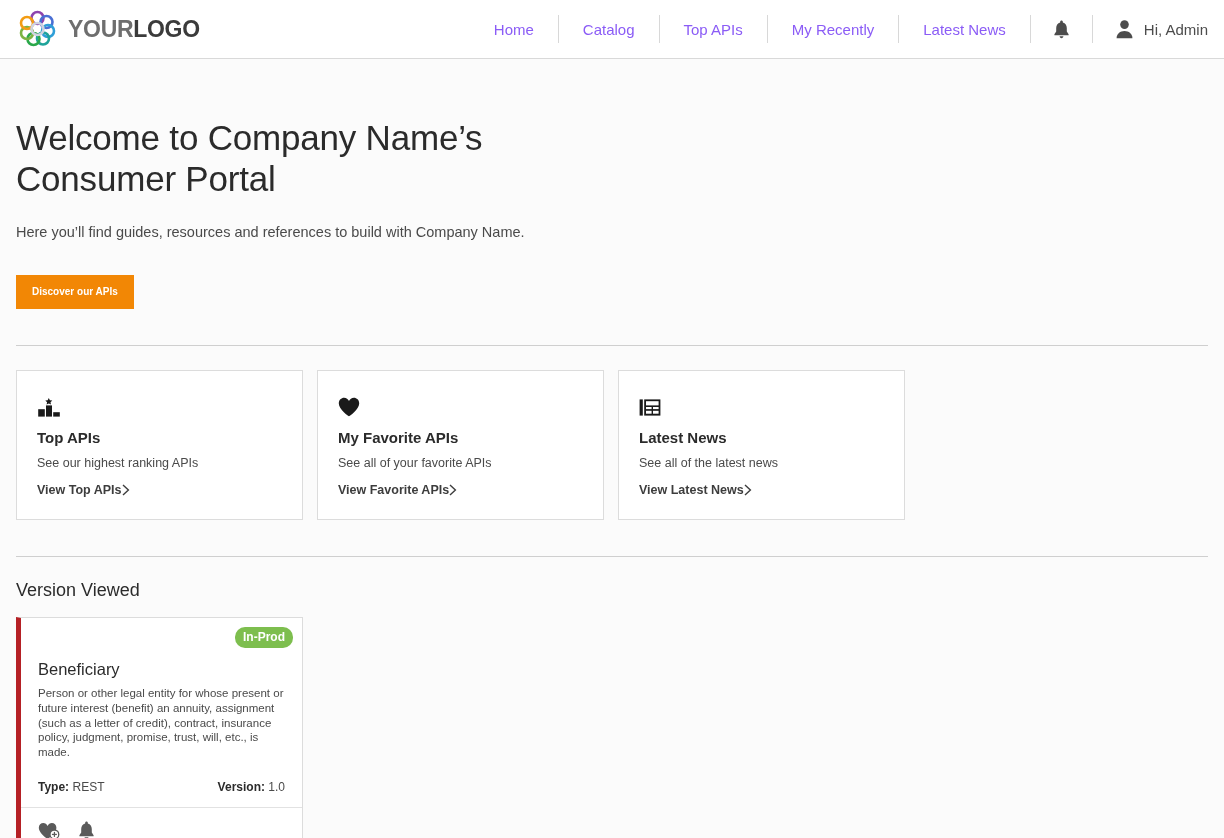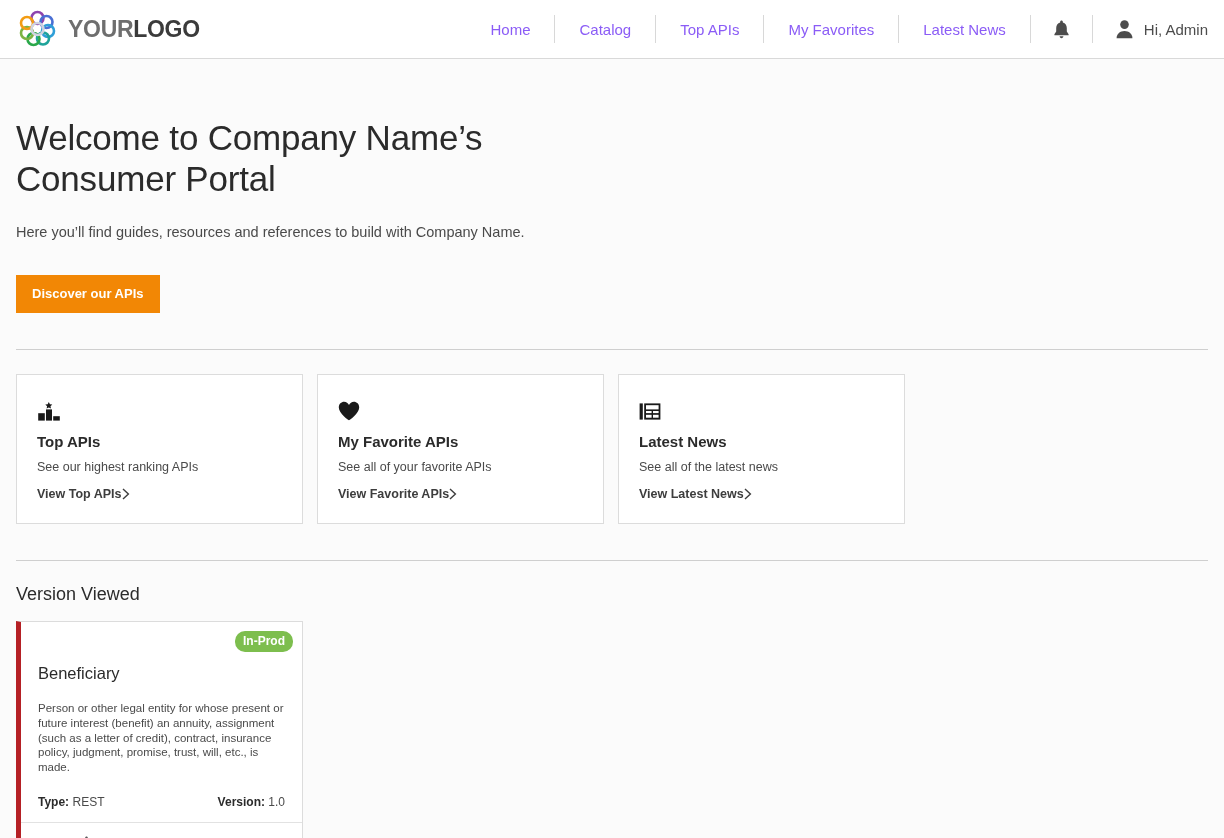--- a/index.html
+++ b/index.html
@@ -86,21 +86,21 @@
   .hero-sub {
     font-size: 14.5px;
     color: #4a4a4a;
     margin-top: 25px;
   }
   .cta {
     display: inline-block;
     margin-top: 35px;
     background: #f28705;
     color: #ffffff;
-    font-size: 13px;
+    font-size: 10px;
     font-weight: bold;
     border: none;
     padding: 11px 16px 12px 16px;
     cursor: pointer;
     font-family: "Liberation Sans", sans-serif;
   }
 
   .divider {
     height: 1px;
     background: #cfcfcf;
@@ -180,21 +180,21 @@
   .rv-body { padding: 12px 17px 0 17px; }
   .rv-title {
     font-size: 16.5px;
     color: #2b2b2b;
     font-weight: normal;
   }
   .rv-desc {
     font-size: 11.5px;
     color: #4a4a4a;
     line-height: 14.6px;
-    margin-top: 18px;
+    margin-top: 7px;
   }
   .rv-meta {
     display: flex;
     justify-content: space-between;
     font-size: 12px;
     color: #4a4a4a;
     margin-top: 21px;
     padding-bottom: 13px;
   }
   .rv-meta b { color: #2b2b2b; }
@@ -232,21 +232,21 @@
     </span>
   </div>
 
   <div class="nav">
     <a class="nav-link">Home</a>
     <span class="nav-sep"></span>
     <a class="nav-link">Catalog</a>
     <span class="nav-sep"></span>
     <a class="nav-link">Top APIs</a>
     <span class="nav-sep"></span>
-    <a class="nav-link">My Favorites</a>
+    <a class="nav-link">My Recently</a>
     <span class="nav-sep"></span>
     <a class="nav-link">Latest News</a>
     <span class="nav-sep"></span>
 
     <span class="nav-icon-cell">
       <svg width="17" height="19" viewBox="0 0 17 19">
         <path d="M8.5 0.6c-0.75 0-1.35 0.6-1.35 1.35v0.5C4.6 3.05 3.2 5.2 3.2 8.1v3.4L1.4 14.2v1.1h14.2v-1.1l-1.8-2.7V8.1c0-2.9-1.4-5.05-3.95-5.65v-0.5c0-0.75-0.6-1.35-1.35-1.35z" fill="#4c4c4c"></path>
         <path d="M6.6 16.3c0 1.05 0.85 1.9 1.9 1.9s1.9-0.85 1.9-1.9z" fill="#4c4c4c"></path>
       </svg>
     </span>

